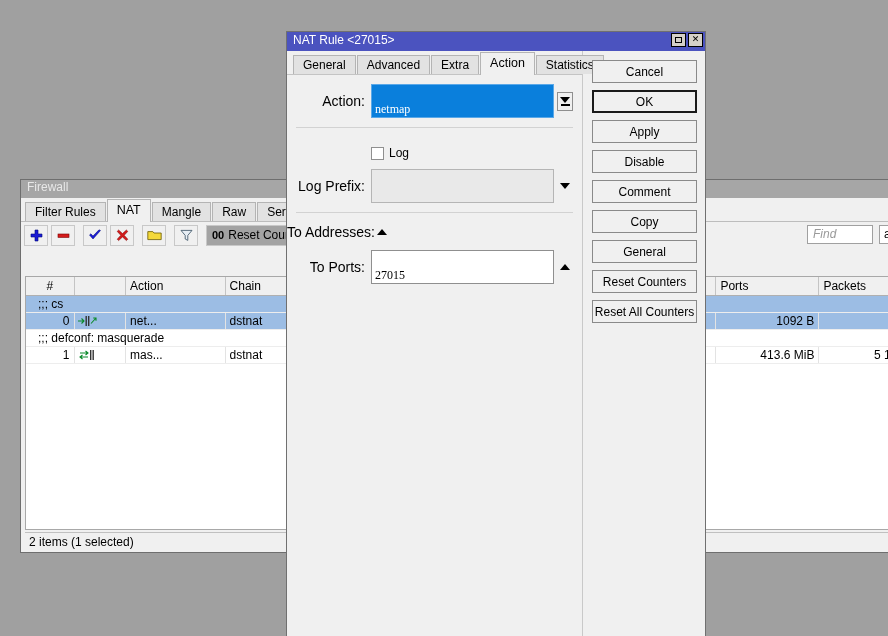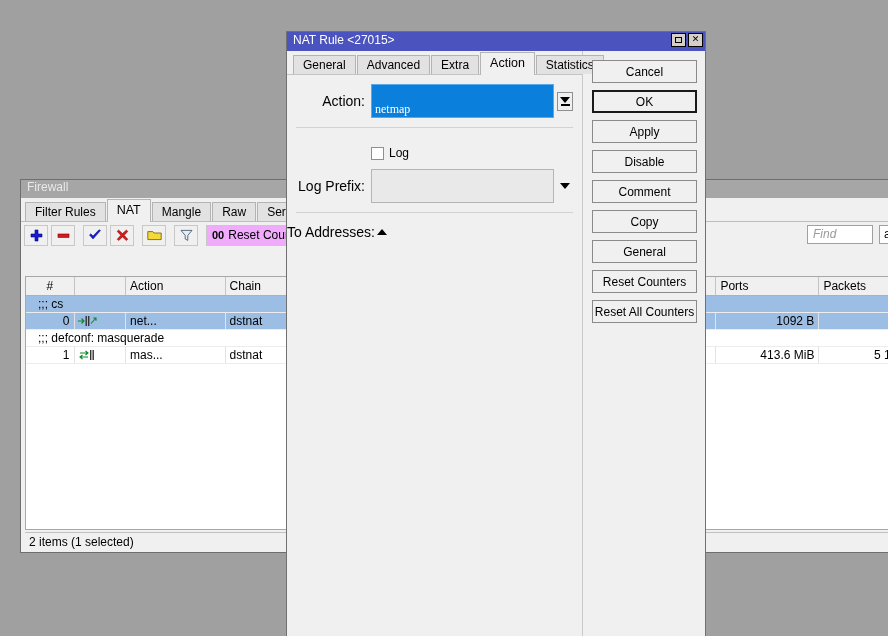--- a/index.html
+++ b/index.html
@@ -123,21 +123,21 @@
     background: #f0f0f0;
     border: 1px solid #c8c8c8;
     box-sizing: border-box;
     margin-right: 3px;
     display: flex; align-items: center; justify-content: center;
     position: relative;
   }
   .tbtn.sep { margin-right: 8px; }
   .tbtn-wide {
     height: 21px;
-    background: #f0abfc;
+    background: #a3a3a3;
     border: 1px solid #c8c8c8;
     box-sizing: border-box;
     padding: 0 5px;
     display: flex; align-items: center;
     font-size: 12px;
     white-space: nowrap;
     overflow: hidden;
     margin-right: 3px;
   }
   .tbtn-wide .oo {
@@ -577,20 +577,27 @@
 
       <div class="divider"></div>
 
       <div class="field-row">
         <span class="field-label wide">To Addresses:</span>
         <span class="arrow-only">
           <span class="tri-up"></span>
         </span>
       </div>
 
+      <div class="field-row">
+        <span class="field-label wide">To Ports:</span>
+        <span class="txtinput">27015</span>
+        <span class="arrow-only">
+          <span class="tri-up"></span>
+        </span>
+      </div>
     </div>
 
     <div class="dlg-right">
       <button class="dlg-btn">Cancel</button>
       <button class="dlg-btn default">OK</button>
       <button class="dlg-btn">Apply</button>
       <button class="dlg-btn">Disable</button>
       <button class="dlg-btn">Comment</button>
       <button class="dlg-btn">Copy</button>
       <button class="dlg-btn">General</button>

